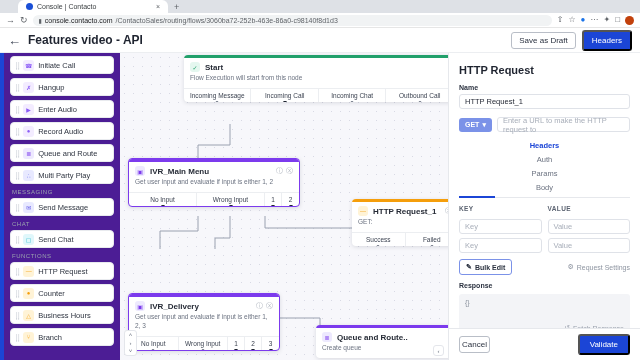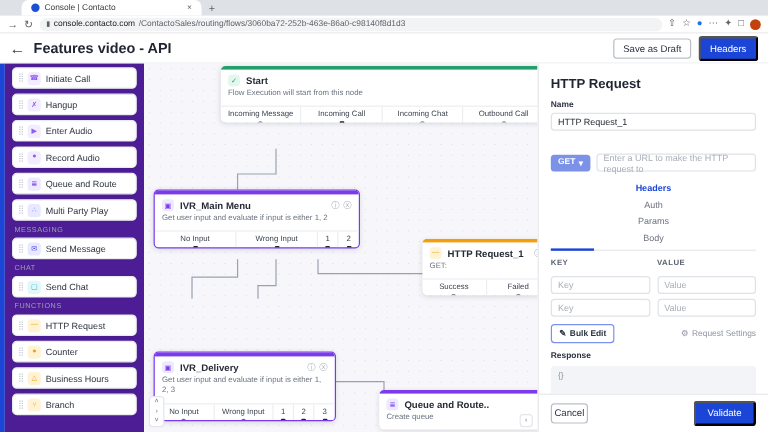--- a/index.html
+++ b/index.html
@@ -240,21 +240,21 @@
   .field-label {
     font-size: 7px; font-weight: 700; color: #2b3240; margin-bottom: 3px;
   }
   .field-label.caps { text-transform: uppercase; letter-spacing: .4px; font-size: 6.5px; color: #5b6371; }
   .text-input {
     height: 15px; border: 1px solid #dfe2e8; border-radius: 3px;
     display: flex; align-items: center; padding: 0 5px;
     font-size: 7.5px; color: #1f2430; background: #fff;
   }
   .text-input.ph { color: #a8aeb9; }
-  .url-row { display: flex; gap: 5px; margin-top: 19px; align-items: center; }
+  .url-row { display: flex; gap: 5px; margin-top: 8px; align-items: center; }
   .method-btn {
     background: #7b92e8; color: #fff; font-size: 7px; font-weight: 700;
     border-radius: 3px; padding: 3px 6px; display: flex; align-items: center; gap: 3px;
     flex: 0 0 auto;
   }
   .url-input { flex: 1; }
 
   .tabs {
     display: flex; margin-top: 9px; border-bottom: 1px solid #e6e8ec;
     position: relative;

